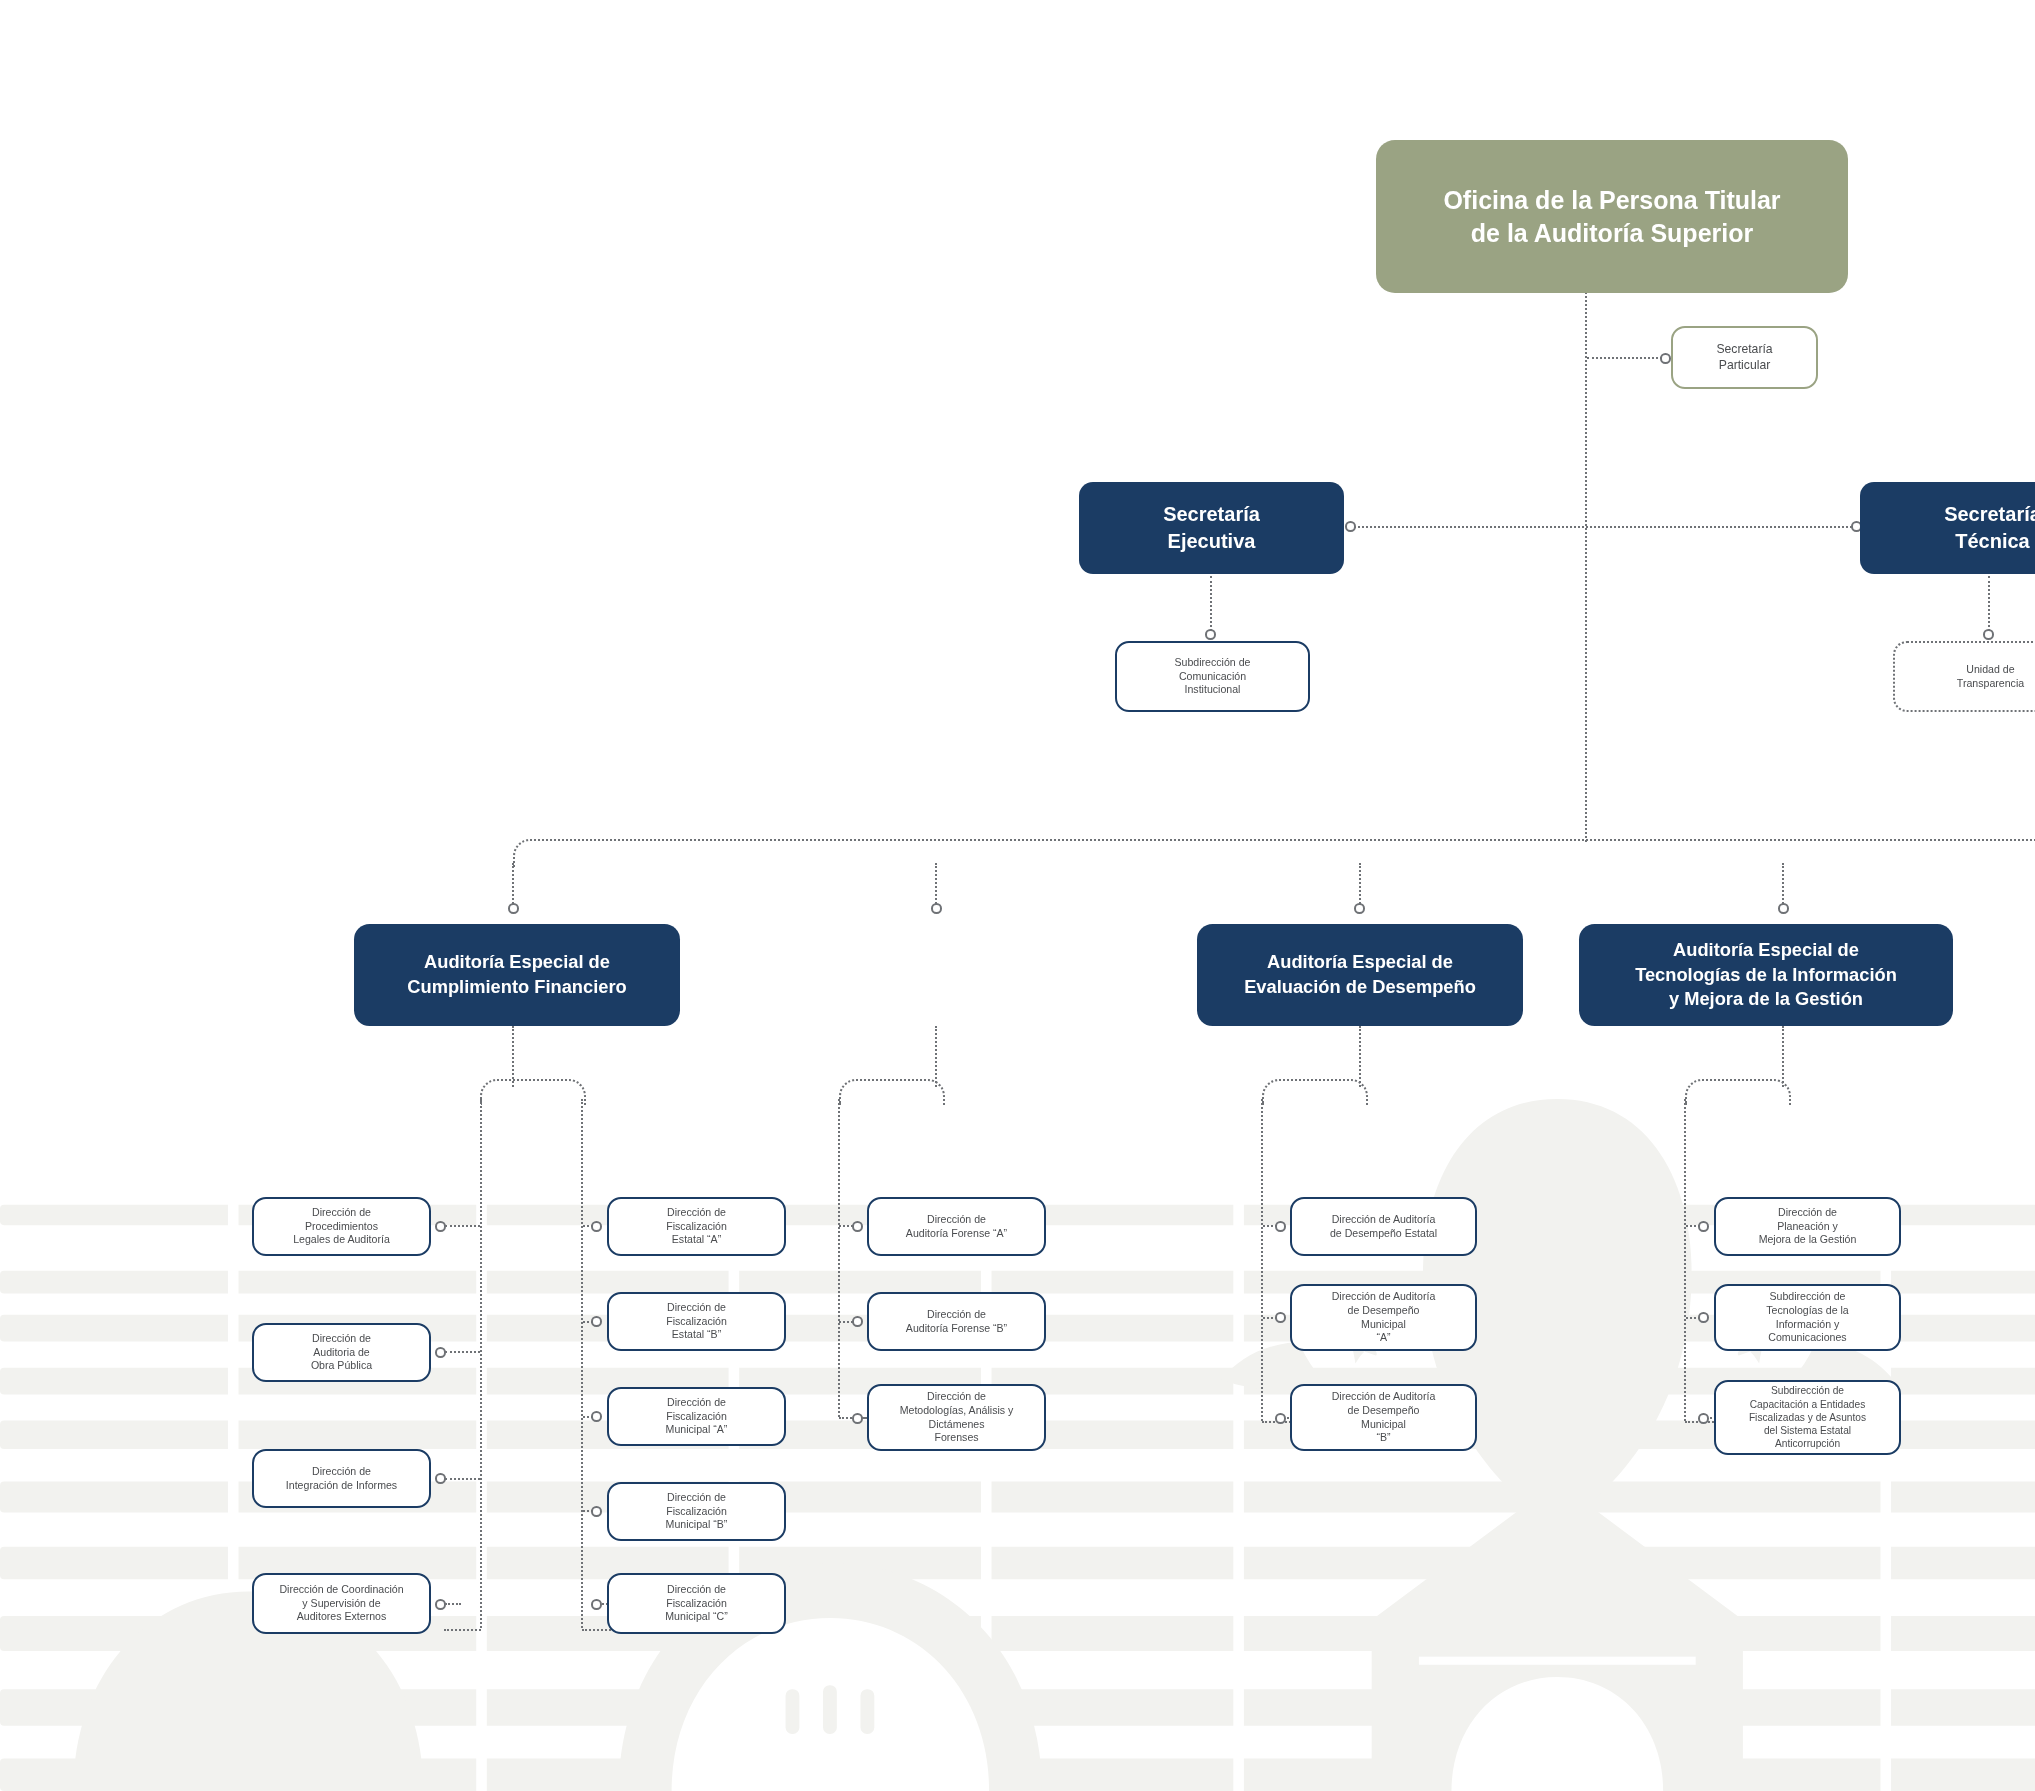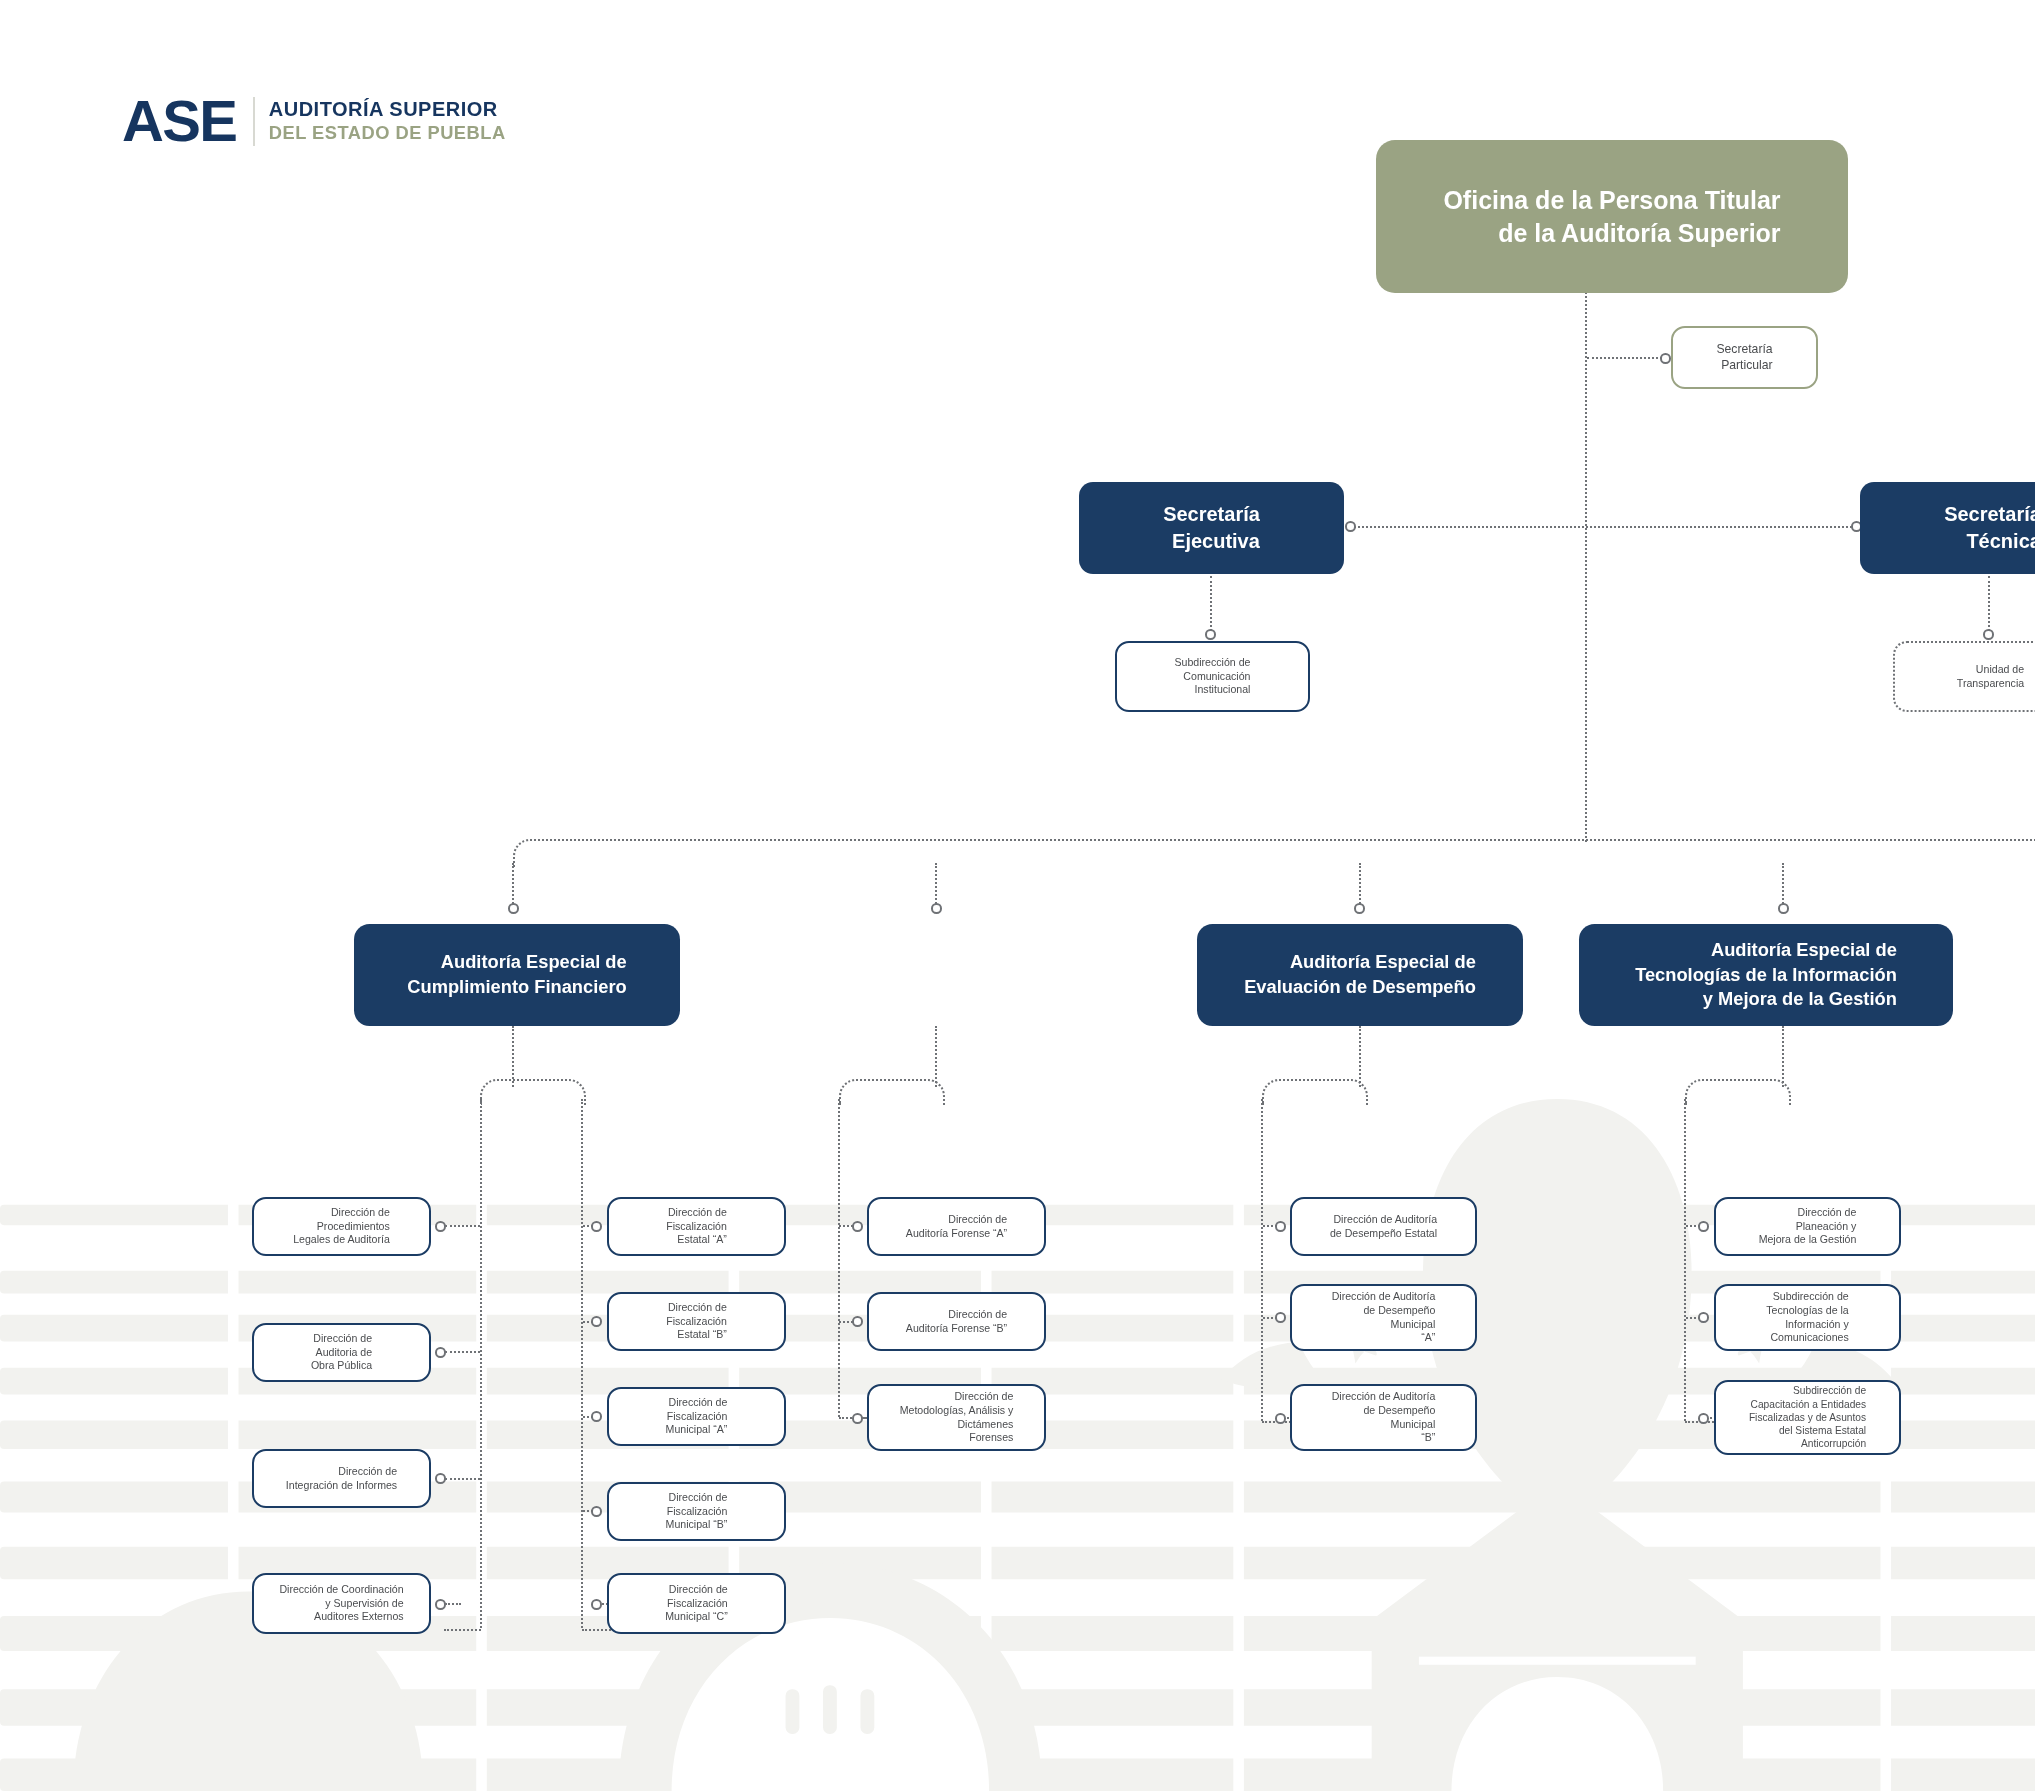--- a/index.html
+++ b/index.html
@@ -18,21 +18,21 @@
   #logo{position:absolute;left:122px;top:92px;z-index:6;display:flex;align-items:center;}
   #logo .ase{font-size:58px;font-weight:bold;letter-spacing:-1.6px;color:#16355f;line-height:1;
       font-family:"Liberation Sans", sans-serif;}
   #logo .sep{width:2px;height:49px;background:#d8d9d2;margin:0 14px 0 16.3px;}
   #logo .lines{display:flex;flex-direction:column;justify-content:center;}
   #logo .l1{font-size:20px;font-weight:bold;color:#16355f;letter-spacing:0.5px;line-height:1.18;}
   #logo .l2{font-size:18.3px;font-weight:bold;color:#9aa383;letter-spacing:0.5px;line-height:1.18;}
 
   
   .node{position:absolute;z-index:5;box-sizing:border-box;display:flex;
-        align-items:center;justify-content:center;text-align:right;}
+        align-items:center;justify-content:center;text-align:center;}
 
   .node.head{
     background:#9aa383;color:#ffffff;border-radius:19px;
     font-weight:bold;font-size:25px;line-height:1.30;padding:0 16.3px;
   }
   .node.lvl2{
     background:#1b3c64;color:#ffffff;border-radius:14px;
     font-weight:bold;font-size:20px;line-height:1.34;padding:0 11.4px;
   }
   .node.major{
@@ -126,28 +126,20 @@
         <rect x="1930" y="4150" width="34" height="110" rx="16"></rect>
         <rect x="2022" y="4140" width="34" height="120" rx="16"></rect>
         <rect x="2114" y="4150" width="34" height="110" rx="16"></rect>
         <rect x="5510" y="4150" width="34" height="110" rx="16"></rect>
         <rect x="5602" y="4140" width="34" height="120" rx="16"></rect>
         <rect x="5694" y="4150" width="34" height="110" rx="16"></rect>
       </g>
     </svg>
   </div>
 
-  <div id="logo">
-    <div class="ase">ASE</div>
-    <div class="sep"></div>
-    <div class="lines">
-      <div class="l1">AUDITORÍA SUPERIOR</div>
-      <div class="l2">DEL ESTADO DE PUEBLA</div>
-    </div>
-  </div>
 
   <div class="vline" style="left:1585px;top:292px;height:550px;"></div>
 
   <div class="hline" style="left:1587px;top:357px;width:75px;"></div>
   <div class="dot" style="left:1660px;top:353px;"></div>
 
   <div class="hline" style="left:1351px;top:526px;width:505px;"></div>
   <div class="dot" style="left:1345px;top:521px;"></div>
   <div class="dot" style="left:1851px;top:521px;"></div>
 

